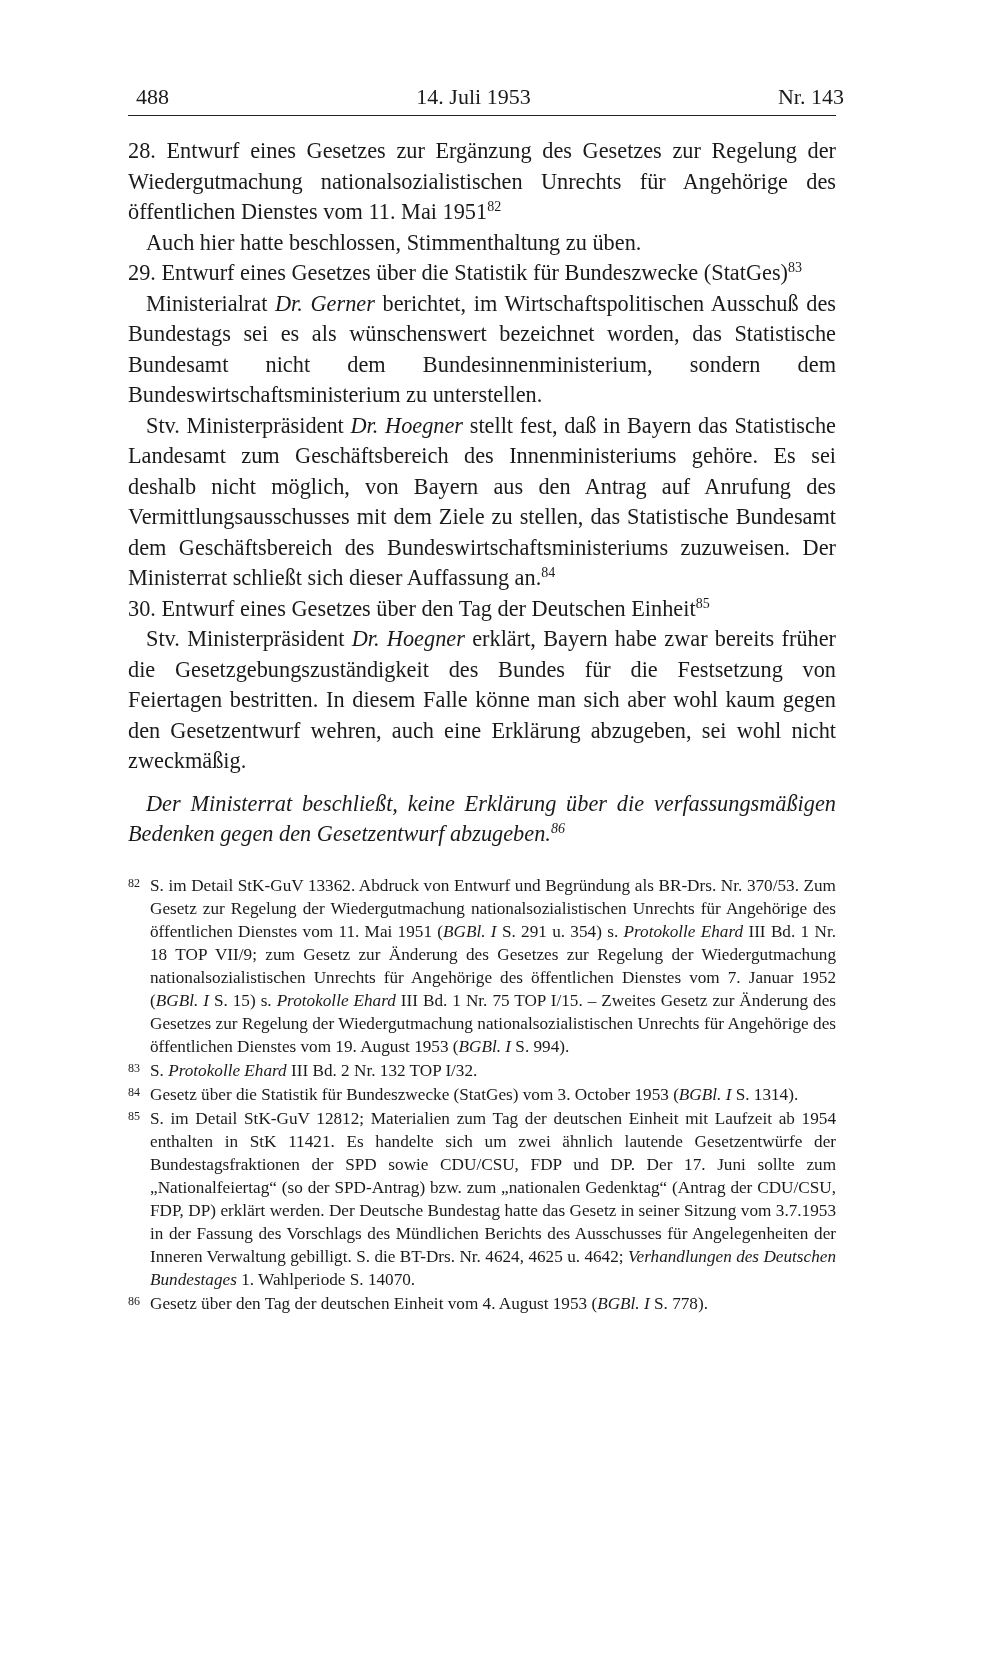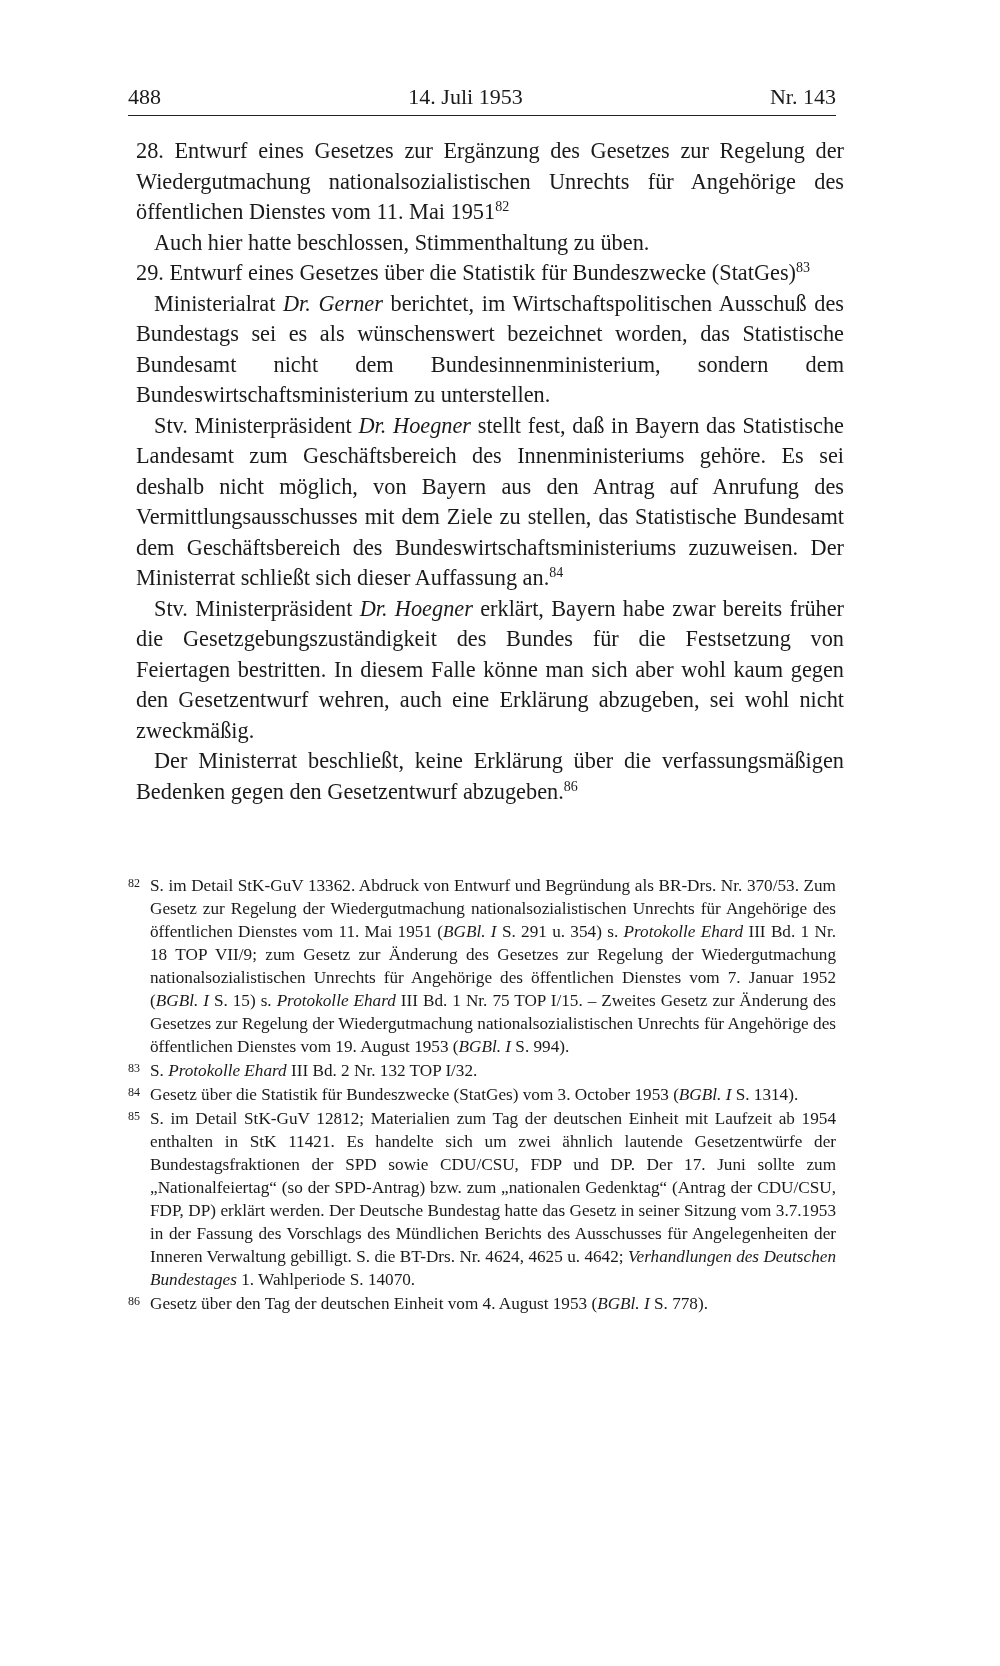--- a/index.html
+++ b/index.html
@@ -2,28 +2,28 @@
 <html><head>
   <meta charset="utf-8">
   <style>
     html, body { margin: 0; padding: 0; background: #ffffff; }
     body { width: 1000px; height: 1666px; position: relative; overflow: hidden; }
     .page {
       position: absolute; left: 128px; top: 0; width: 708px;
       font-family: "Liberation Serif", "DejaVu Serif", serif; color: #1a1a1a;
     }
     .header {
-      position: absolute; top: 82px; left: 0; width: 708px; height: 28px;
+      position: absolute; top: 82px; left: 8px; width: 708px; height: 28px;
       font-size: 22px; display: flex; justify-content: space-between; align-items: flex-end;
     }
     .header-rule { position: absolute; top: 115px; left: 0; width: 708px; height: 1px; background: #222; }
-    .body { position: absolute; top: 136px; left: 8px; width: 708px; font-size: 22.3px; line-height: 30.5px; }
+    .body { position: absolute; top: 136px; left: 0; width: 708px; font-size: 22.3px; line-height: 30.5px; }
     .body p { margin: 0; text-align: justify; }
     .body p.indent { text-indent: 18px; }
-    .body p.gap { margin-top: 0; }
+    .body p.gap { margin-top: 12px; font-style: italic; }
     sup.fn { font-size: 14px; vertical-align: 8px; line-height: 0; }
     .footnotes { position: absolute; top: 874px; left: 0; width: 708px; font-size: 17.2px; line-height: 23px; }
     .fn-item { position: relative; padding-left: 22px; text-align: justify; margin-bottom: 1px; }
     .fn-num { position: absolute; left: 0; top: 0; font-size: 12px; line-height: 18px; }
     em { }
   </style>
 </head>
 <body>
 
 <div class="page">
@@ -36,20 +36,21 @@
   <div class="header-rule"></div>
 
   <div class="body">
     <p><span>28. Entwurf eines Gesetzes zur Ergänzung des Gesetzes zur Regelung der Wiedergutmachung nationalsozialistischen Unrechts für Angehörige des öffentlichen Dienstes vom 11. Mai 1951</span><sup class="fn">82</sup></p>
     <p class="indent">Auch hier hatte beschlossen, Stimmenthaltung zu üben.</p>
 
     <p><span>29. Entwurf eines Gesetzes über die Statistik für Bundeszwecke (StatGes)</span><sup class="fn">83</sup></p>
     <p class="indent"><span>Ministerialrat </span><em>Dr. Gerner</em><span> berichtet, im Wirtschaftspolitischen Ausschuß des Bundestags sei es als wünschenswert bezeichnet worden, das Statistische Bundesamt nicht dem Bundesinnenministerium, sondern dem Bundeswirtschaftsministerium zu unterstellen.</span></p>
     <p class="indent"><span>Stv. Ministerpräsident </span><em>Dr. Hoegner</em><span> stellt fest, daß in Bayern das Statistische Landesamt zum Geschäftsbereich des Innenministeriums gehöre. Es sei deshalb nicht möglich, von Bayern aus den Antrag auf Anrufung des Vermittlungsausschusses mit dem Ziele zu stellen, das Statistische Bundesamt dem Geschäftsbereich des Bundeswirtschaftsministeriums zuzuweisen. Der Ministerrat schließt sich dieser Auffassung an.</span><sup class="fn">84</sup></p>
 
+    <p><span>30. Entwurf eines Gesetzes über den Tag der Deutschen Einheit</span><sup class="fn">85</sup></p>
     <p class="indent"><span>Stv. Ministerpräsident </span><em>Dr. Hoegner</em><span> erklärt, Bayern habe zwar bereits früher die Gesetzgebungszuständigkeit des Bundes für die Festsetzung von Feiertagen bestritten. In diesem Falle könne man sich aber wohl kaum gegen den Gesetzentwurf wehren, auch eine Erklärung abzugeben, sei wohl nicht zweckmäßig.</span></p>
     <p class="indent gap"><span>Der Ministerrat beschließt, keine Erklärung über die verfassungsmäßigen Bedenken gegen den Gesetzentwurf abzugeben.</span><sup class="fn">86</sup></p>
   </div>
 
   <div class="footnotes">
     <div class="fn-item">
       <span class="fn-num">82</span>
       <span>S. im Detail StK-GuV 13362. Abdruck von Entwurf und Begründung als BR-Drs. Nr. 370/53. Zum Gesetz zur Regelung der Wiedergutmachung nationalsozialistischen Unrechts für Angehörige des öffentlichen Dienstes vom 11. Mai 1951 (</span><em>BGBl. I</em><span> S. 291 u. 354) s. </span><em>Protokolle Ehard</em><span> III Bd. 1 Nr. 18 TOP VII/9; zum Gesetz zur Änderung des Gesetzes zur Regelung der Wiedergutmachung nationalsozialistischen Unrechts für Angehörige des öffentlichen Dienstes vom 7. Januar 1952 (</span><em>BGBl. I</em><span> S. 15) s. </span><em>Protokolle Ehard</em><span> III Bd. 1 Nr. 75 TOP I/15. – Zweites Gesetz zur Änderung des Gesetzes zur Regelung der Wiedergutmachung nationalsozialistischen Unrechts für Angehörige des öffentlichen Dienstes vom 19. August 1953 (</span><em>BGBl. I</em><span> S. 994).</span>
     </div>
     <div class="fn-item">

